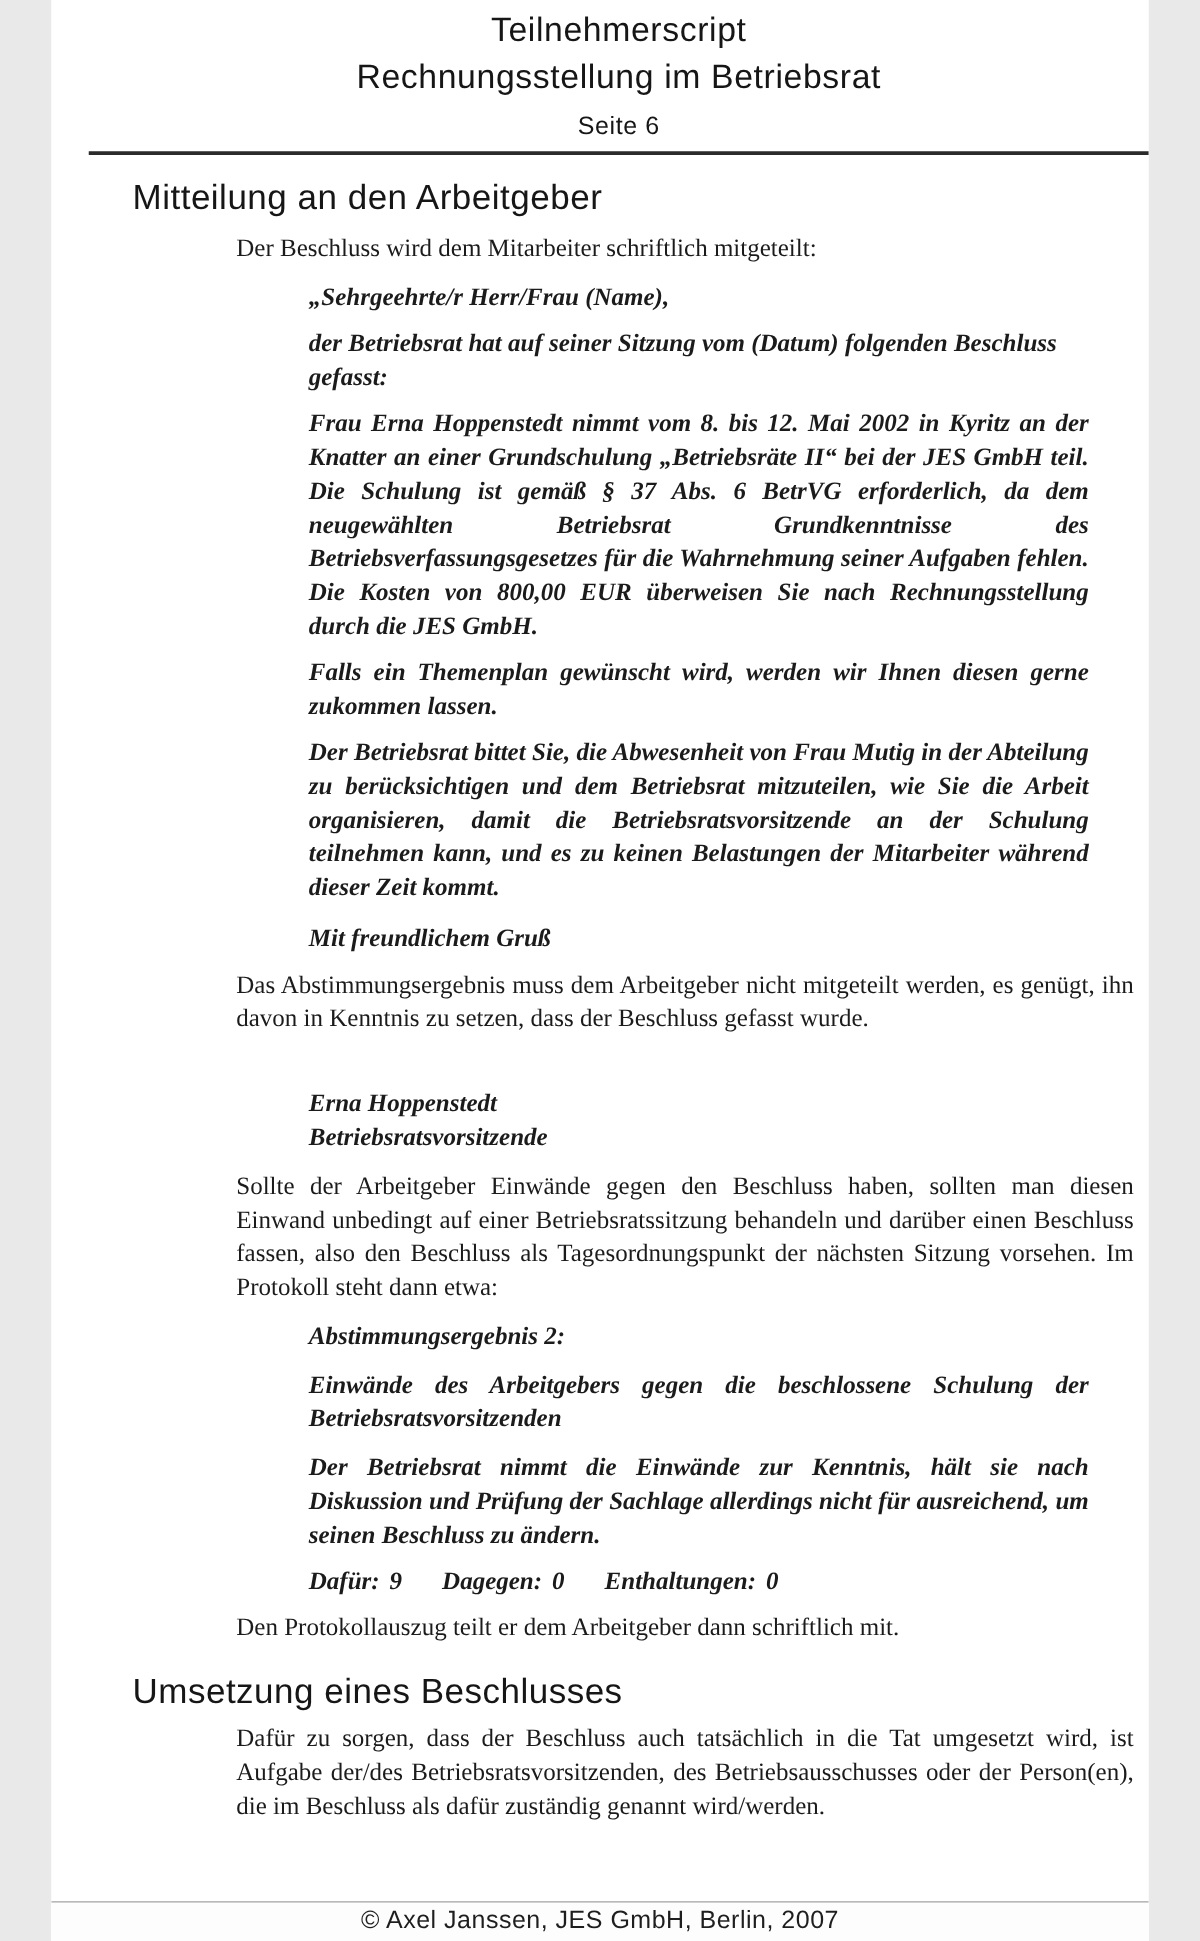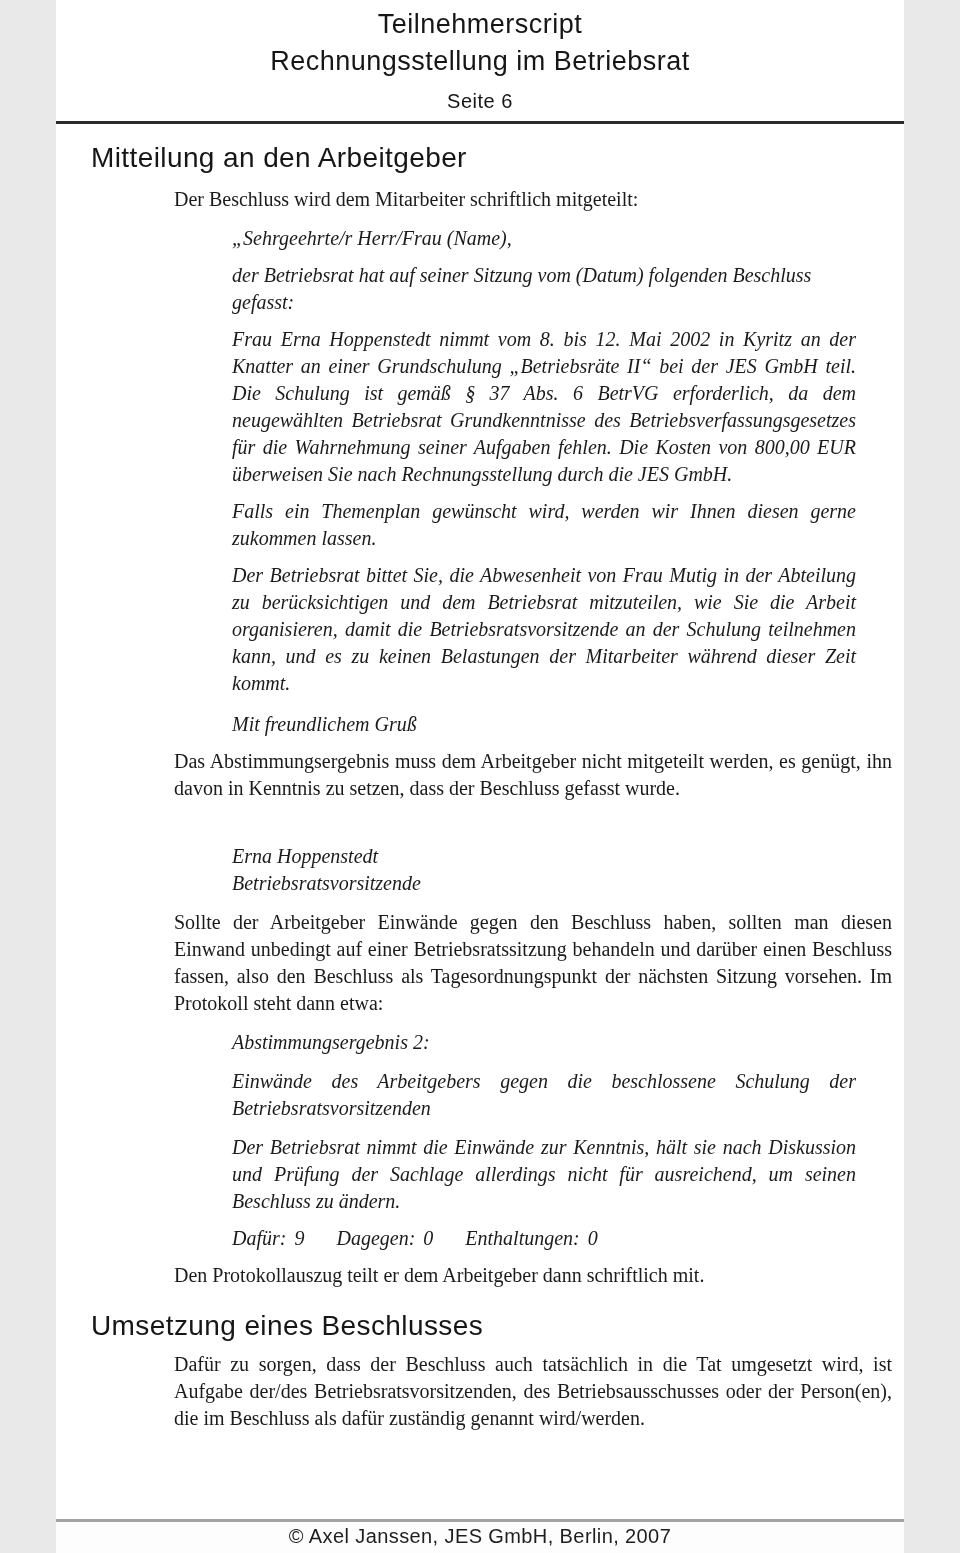--- a/index.html
+++ b/index.html
@@ -4,20 +4,21 @@
 <style>
   html, body { margin: 0; padding: 0; background: #e9e9e9; }
   .page {
     position: relative;
     width: 848px;
     height: 1553px;
     margin: 0 auto;
     background: #ffffff;
     overflow: hidden;
     color: #1b1b1b;
+    padding-left: 30px;
   }
   
   .doc-header {
     text-align: center;
     padding-top: 6px;
     border-bottom: 3px solid #2b2b2b;
     padding-bottom: 8px;
     font-family: "Liberation Sans", sans-serif;
     font-weight: 300;
     color: #161616;
@@ -38,35 +39,35 @@
   .h-umsetzung  { margin-top: 24px; }
   
   .para {
     font-family: "Liberation Serif", serif;
     font-size: 20px;
     line-height: 27px;
     margin: 0;
     color: #1b1b1b;
   }
   .lvl-b { margin-left: 118px; margin-right: 12px; }   
-  .lvl-c { margin-left: 176px; margin-right: 48px; }   
+  .lvl-c { margin-left: 176px; margin-right: 48px; font-weight: bold; }   
   .just  { text-align: justify; }
   .italic { font-style: italic; }
   .mt-intro  { margin-top: 15px; }
   .mt-sm     { margin-top: 10px; }
   .mt-md     { margin-top: 12px; }
   .mt-lg     { margin-top: 14px; }
   .mt-sign   { margin-top: 41px; }
   .vote-group { margin-right: 32px; white-space: nowrap; }
   .vote-group .vote-value { margin-left: 8px; }
   
   .doc-footer {
     position: absolute;
     left: 0; right: 0; bottom: 0;
-    border-top: 3px solid #a3a3a3;
+    border-top: 1px solid #a3a3a3;
     background: #fdfdfd;
     text-align: center;
     font-family: "Liberation Sans", sans-serif;
     font-weight: 300;
     font-size: 20px;
     letter-spacing: 0.4px;
     color: #1e1e1e;
     padding: 3px 0 5px 0;
   }
 </style>

